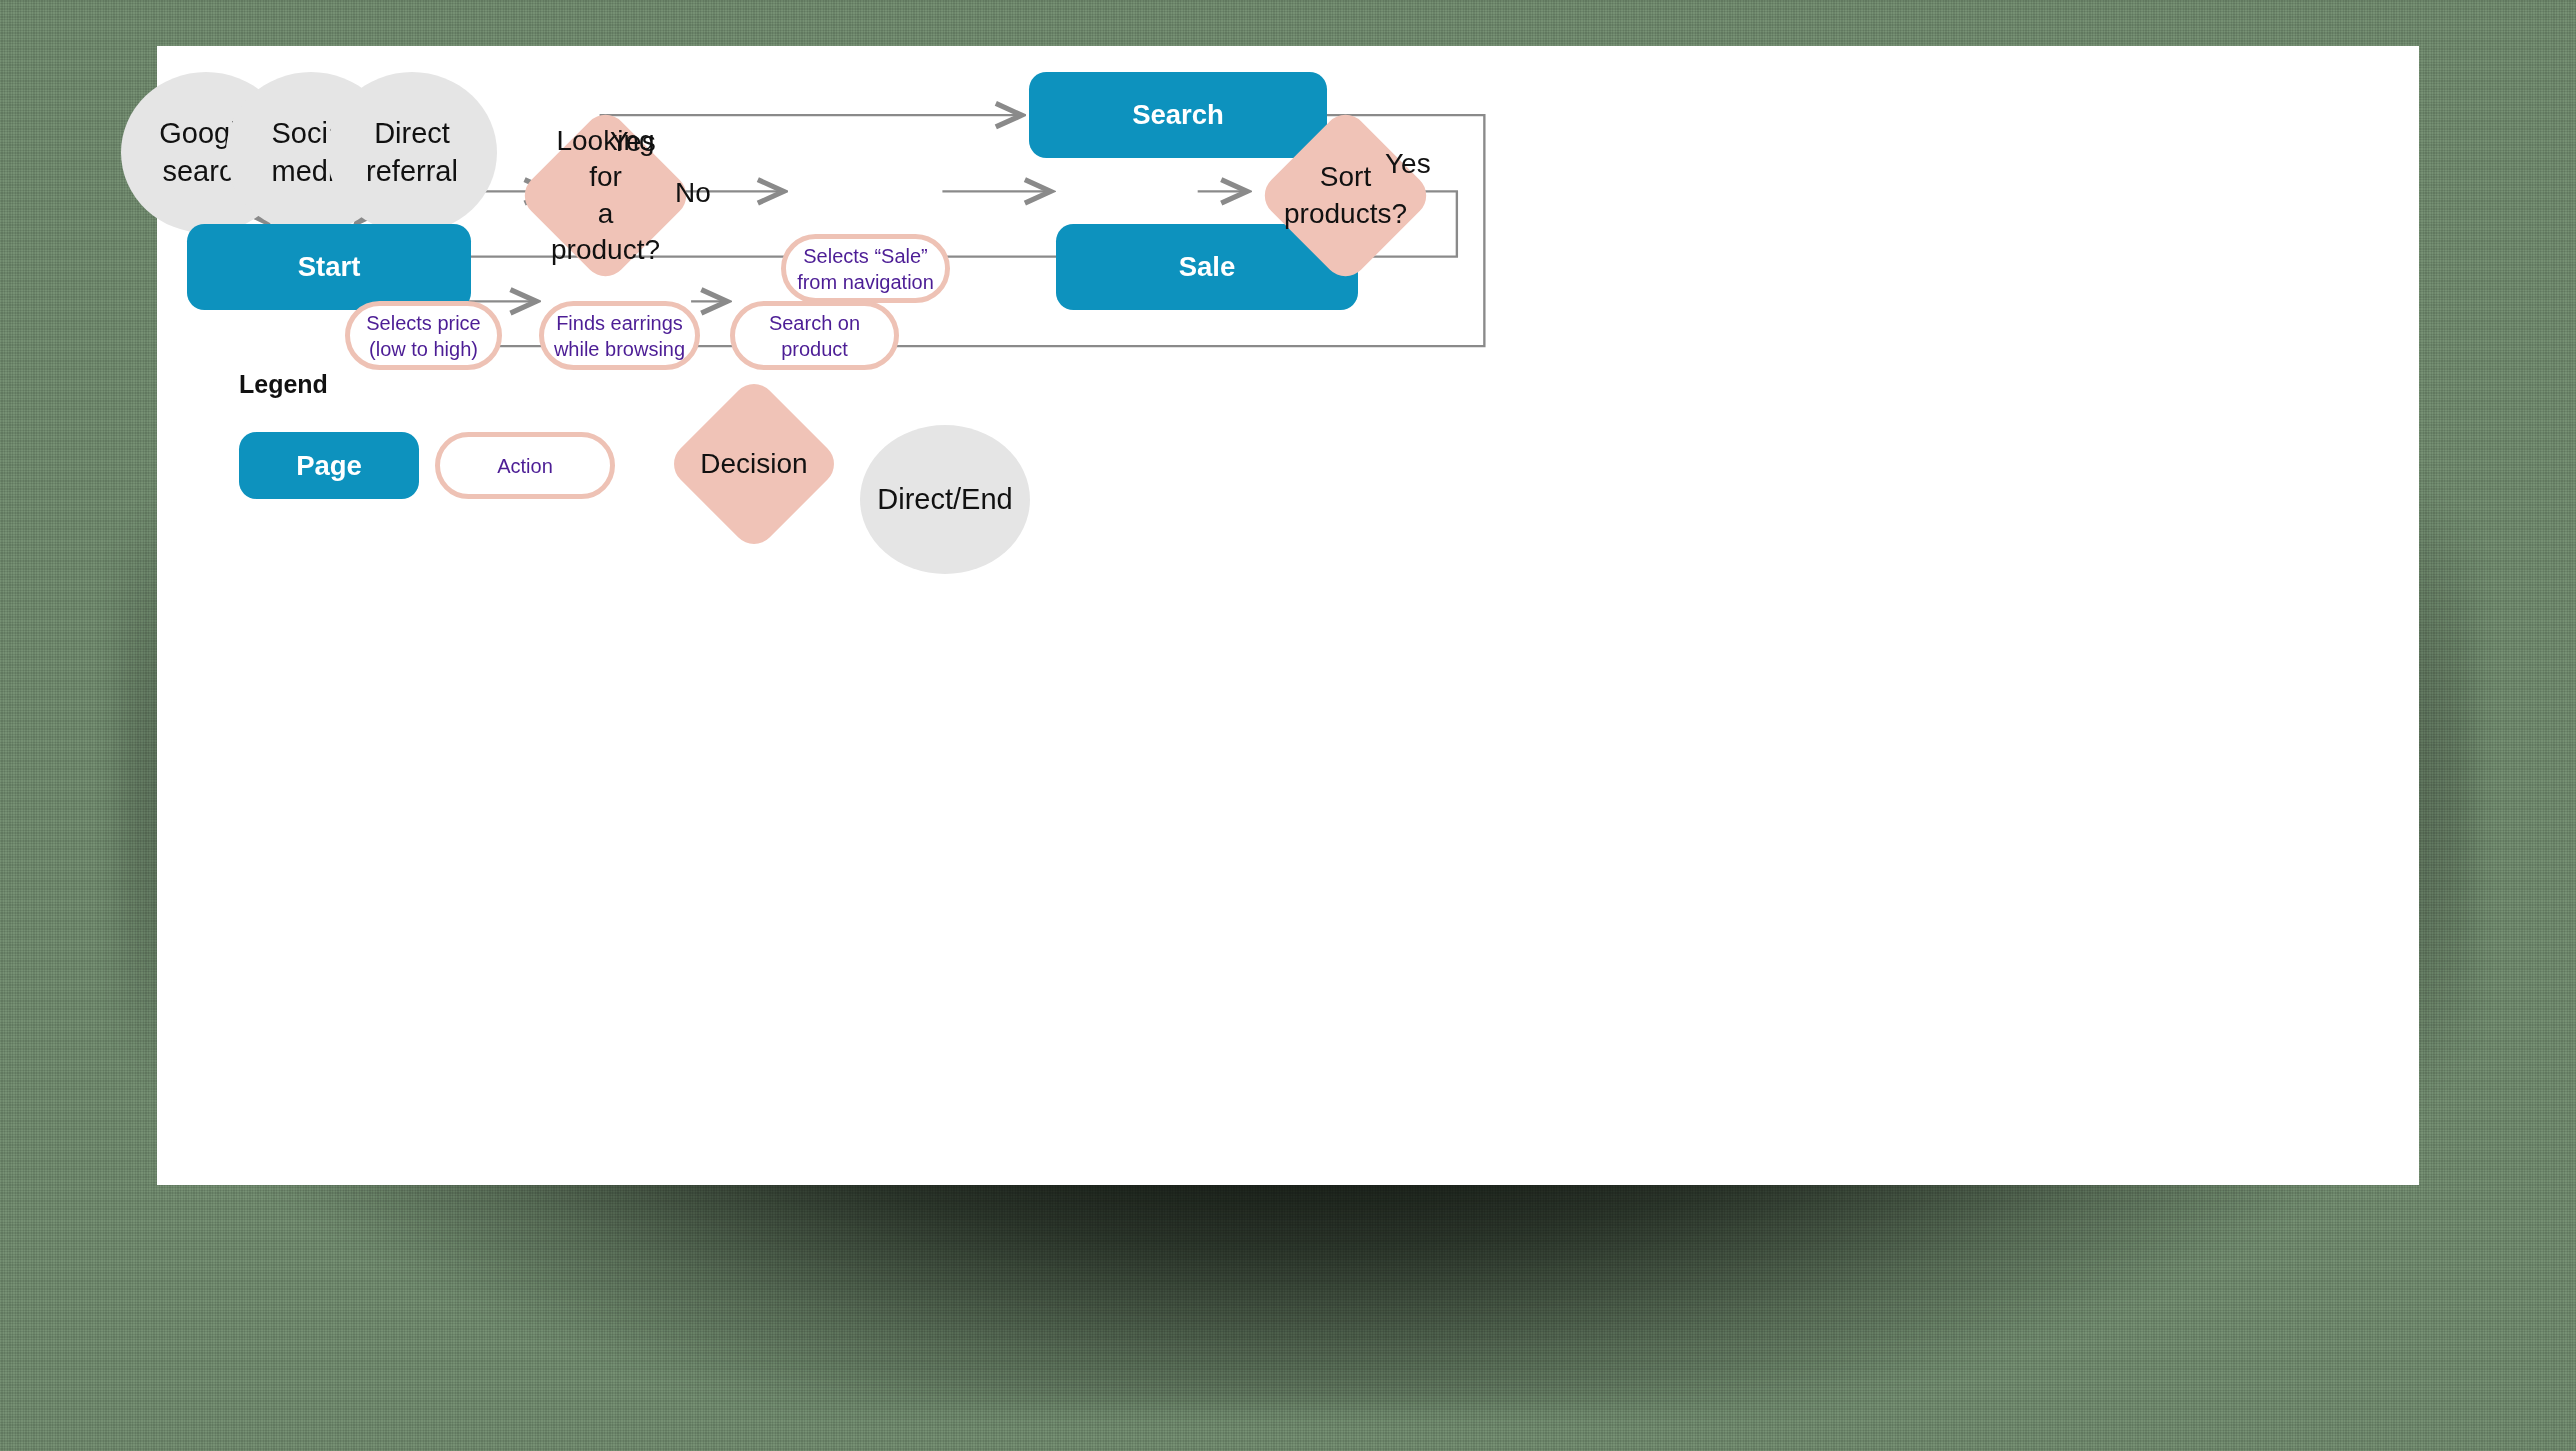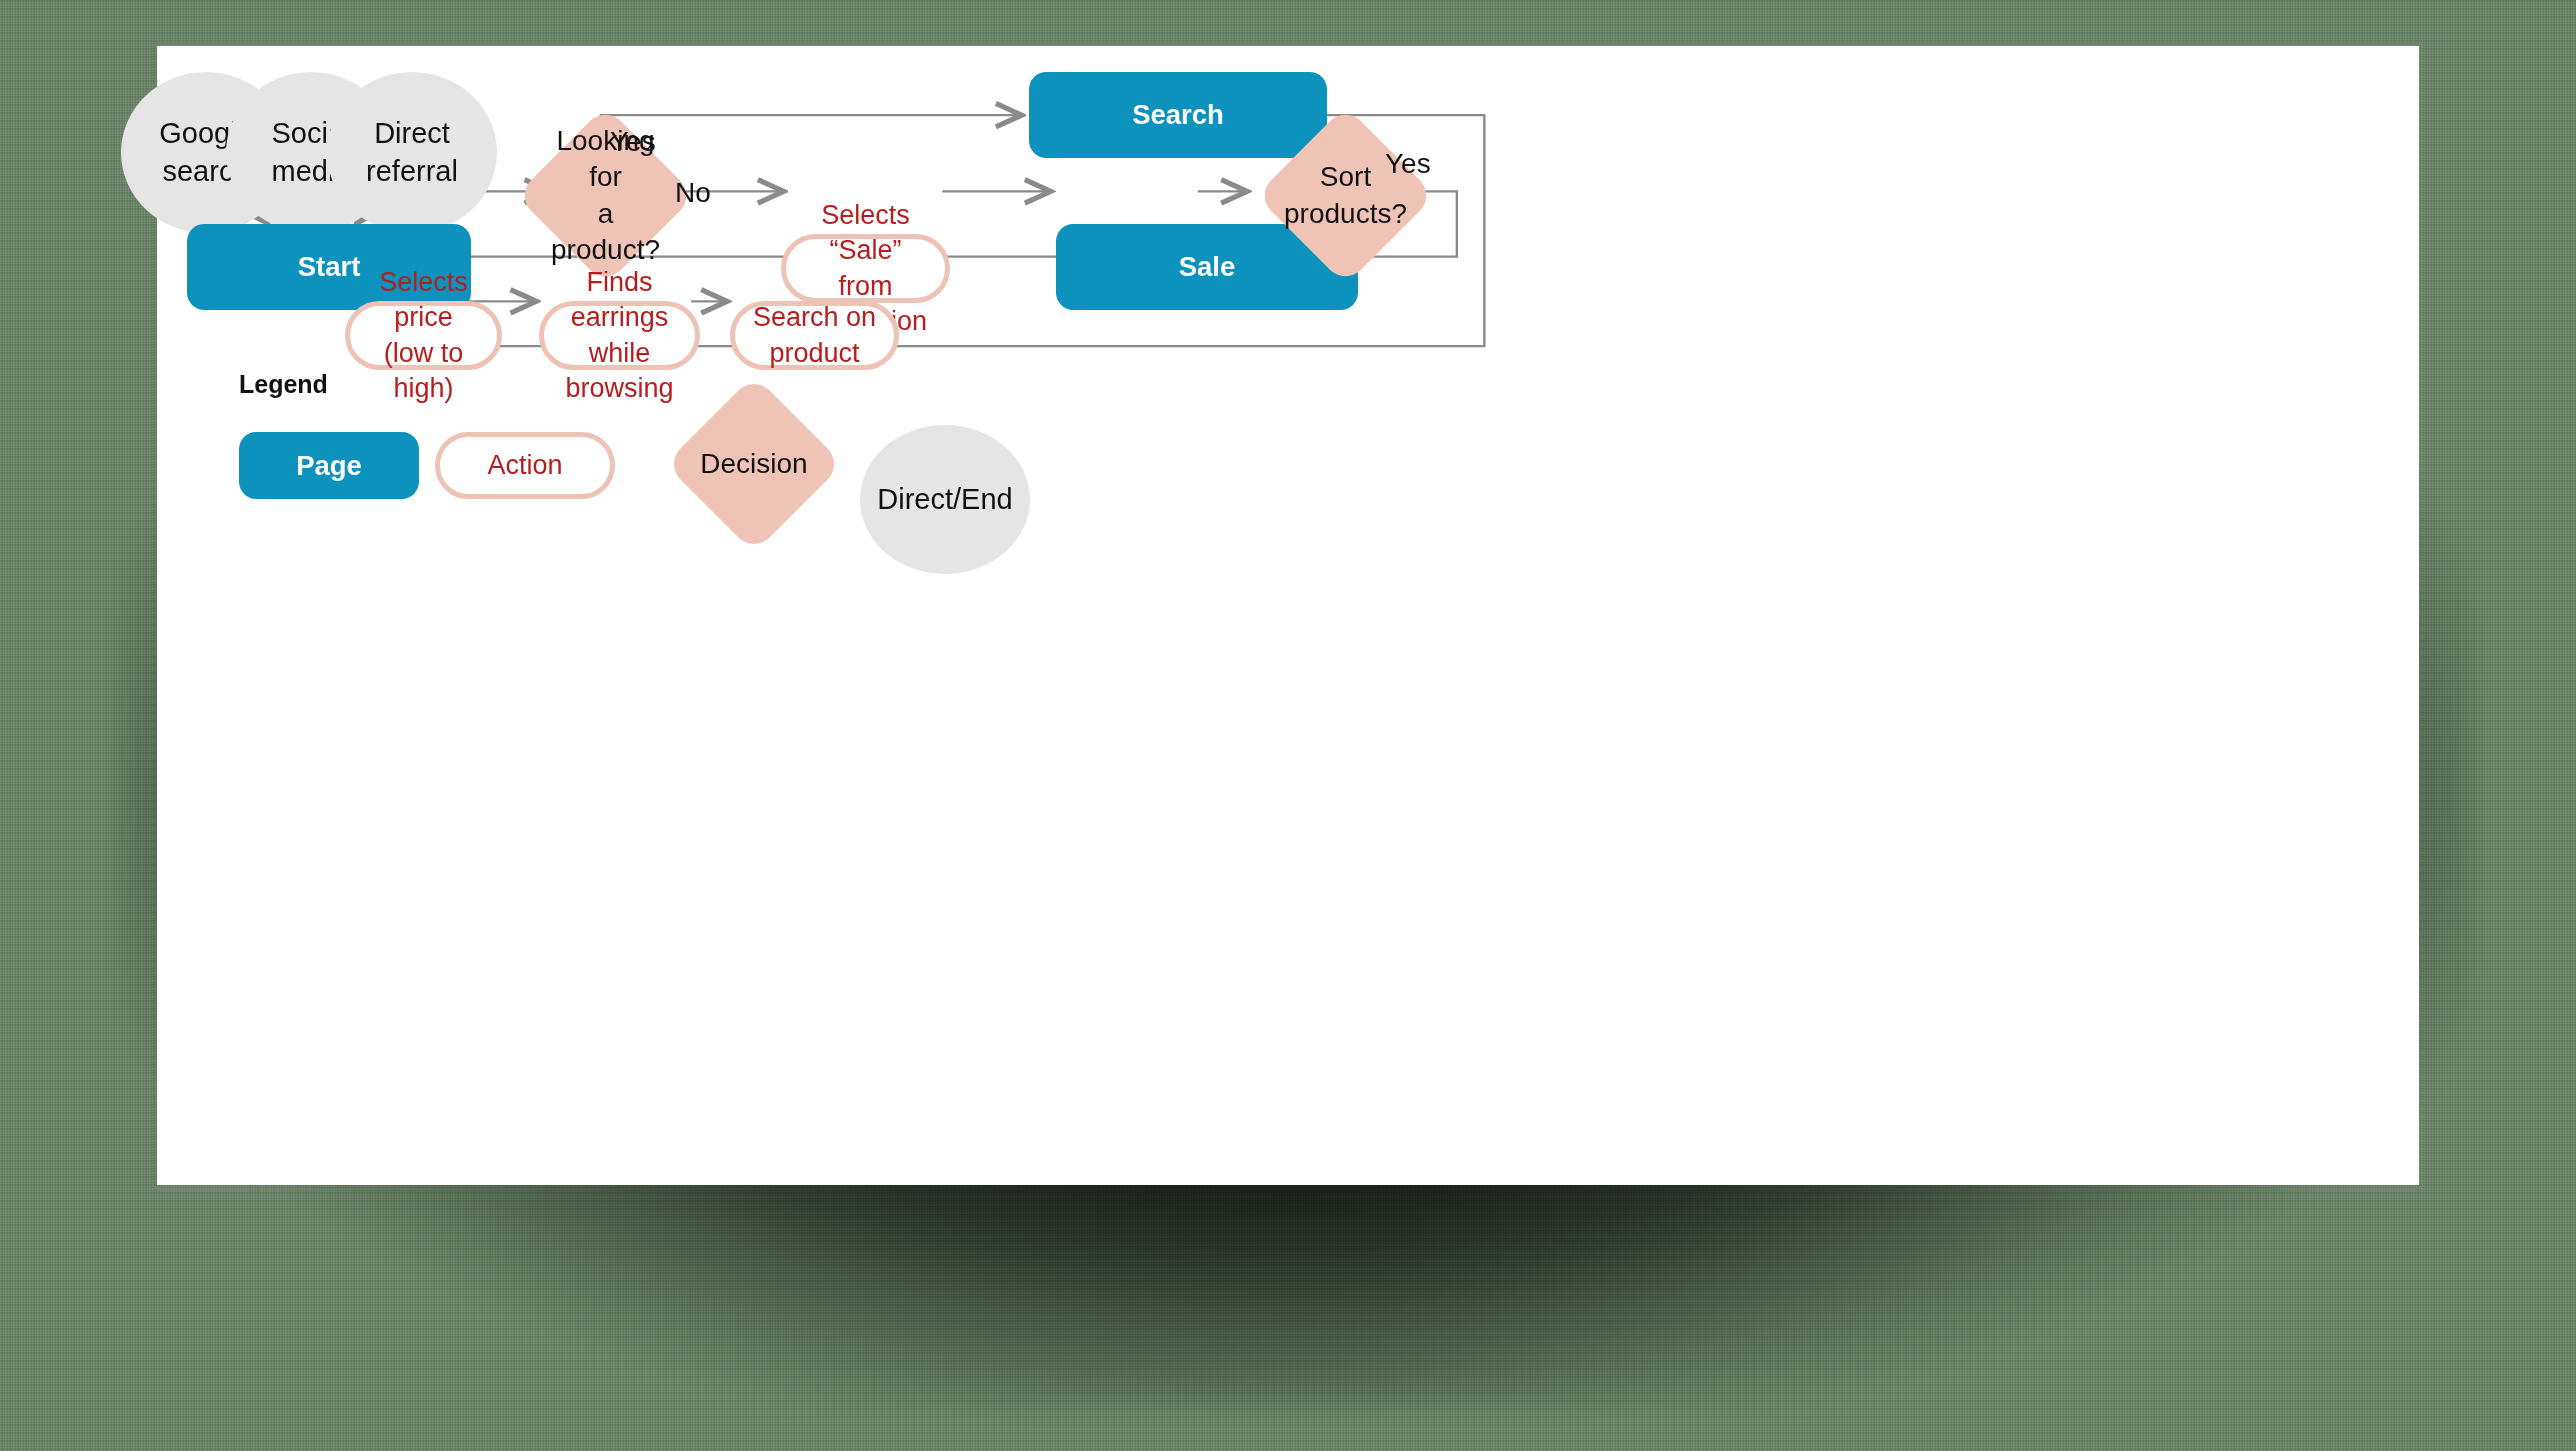--- a/index.html
+++ b/index.html
@@ -40,21 +40,21 @@
     font-size:29px;color:#111;line-height:1.28;
   }
   
   .page{
     background:#0d92be;border-radius:17.3px;
     font-size:27.5px;font-weight:bold;color:#ffffff;
   }
   
   .action{
     background:#ffffff;border:5.5px solid #eec2b5;border-radius:55px;
-    font-size:27px;color:#b91c1c;line-height:1.3;
+    font-size:20px;color:#4c1d95;line-height:1.3;
   }
   
   .decision{
     background:transparent;font-size:28px;color:#111;line-height:1.3;
   }
   .decision .dia{
     position:absolute;inset:0;background:#f0c3b7;
     border-radius:22px;
     transform:rotate(45deg);
   }

